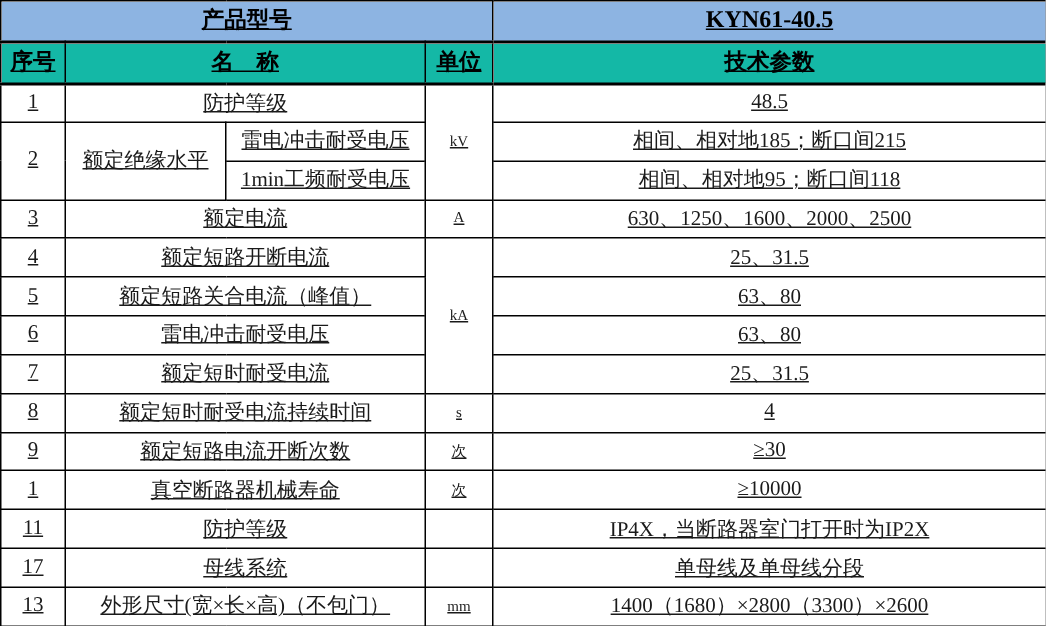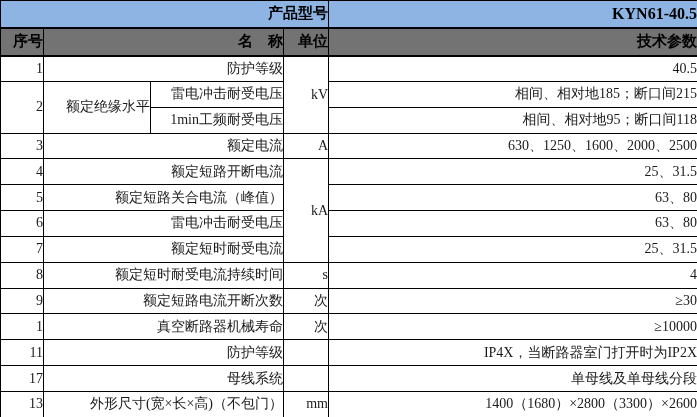--- a/index.html
+++ b/index.html
@@ -9,50 +9,51 @@
     width: 697px;
   }
   .spec-table {
     width: 697px;
     height: 417px;
     border-collapse: collapse;
     table-layout: fixed;
   }
   .spec-table td, .spec-table th {
     border: 1px solid #000000;
-    text-align: right;
+    text-align: center;
     vertical-align: middle;
     font-size: 14px;
     color: #1a1a1a;
     padding: 0 0;
     overflow: hidden;
     white-space: nowrap;
+    text-decoration: underline;
   }
   
   tr.hdr-model th {
     background: #8DB4E2;
     font-weight: bold;
     font-size: 15px;
     color: #000000;
     height: 27px;
     border-bottom: 2px solid #000000;
   }
   tr.hdr-model th.model-value { font-size: 16px; }
   tr.hdr-cols th {
-    background: #737373;
+    background: #14b8a6;
     font-weight: bold;
     font-size: 15px;
     color: #000000;
     height: 28px;
     border-bottom: 2px solid #000000;
   }
   
   tr.body-row { height: 25.85px; }
   td.no-cell   { font-size: 14px; }
-  td.unit-cell { font-size: 14px; }
+  td.unit-cell { font-size: 10px; }
   td.val-cell  { font-size: 14px; }
 </style>
 </head>
 <body>
 
 <table class="spec-table">
   <colgroup>
     <col style="width:43px">
     <col style="width:107px">
     <col style="width:133px">
@@ -70,21 +71,21 @@
     <th>序号</th>
     <th colspan="2">名　称</th>
     <th>单位</th>
     <th>技术参数</th>
   </tr>
 
   <tr class="body-row">
     <td class="no-cell">1</td>
     <td colspan="2">防护等级</td>
     <td class="unit-cell" rowspan="3">kV</td>
-    <td class="val-cell">40.5</td>
+    <td class="val-cell">48.5</td>
   </tr>
 
   <tr class="body-row">
     <td class="no-cell" rowspan="2">2</td>
     <td rowspan="2">额定绝缘水平</td>
     <td>雷电冲击耐受电压</td>
     <td class="val-cell">相间、相对地185；断口间215</td>
   </tr>
 
   <tr class="body-row">

